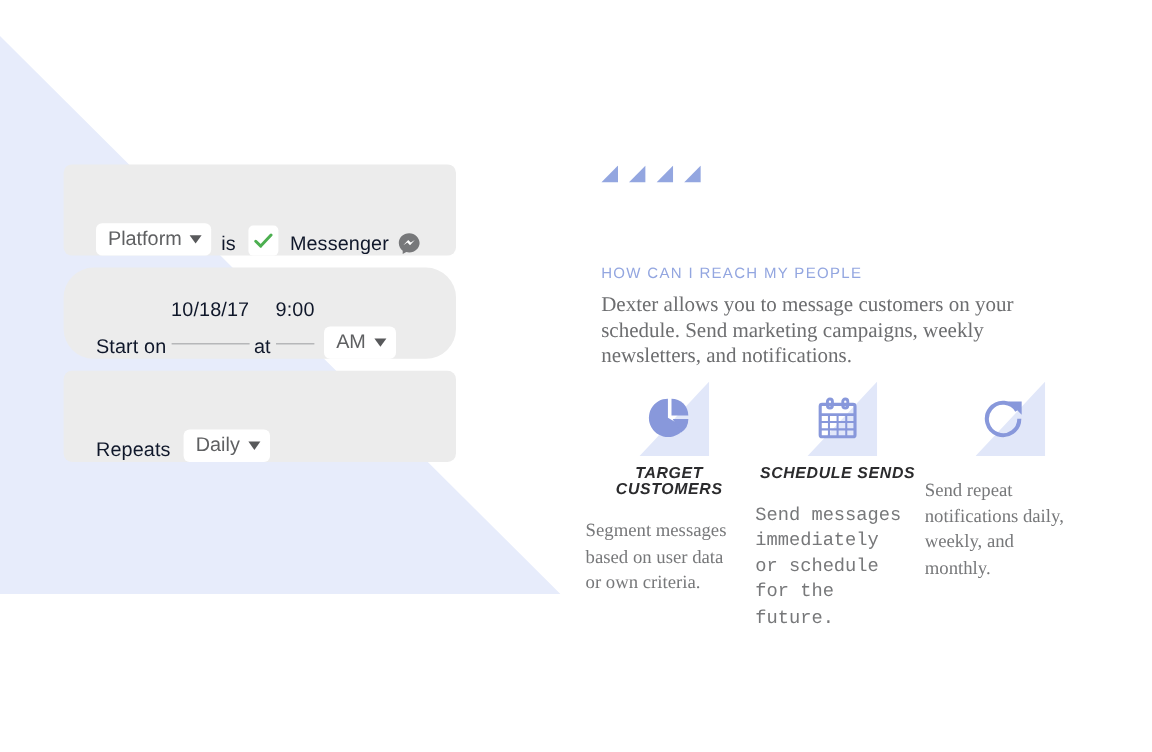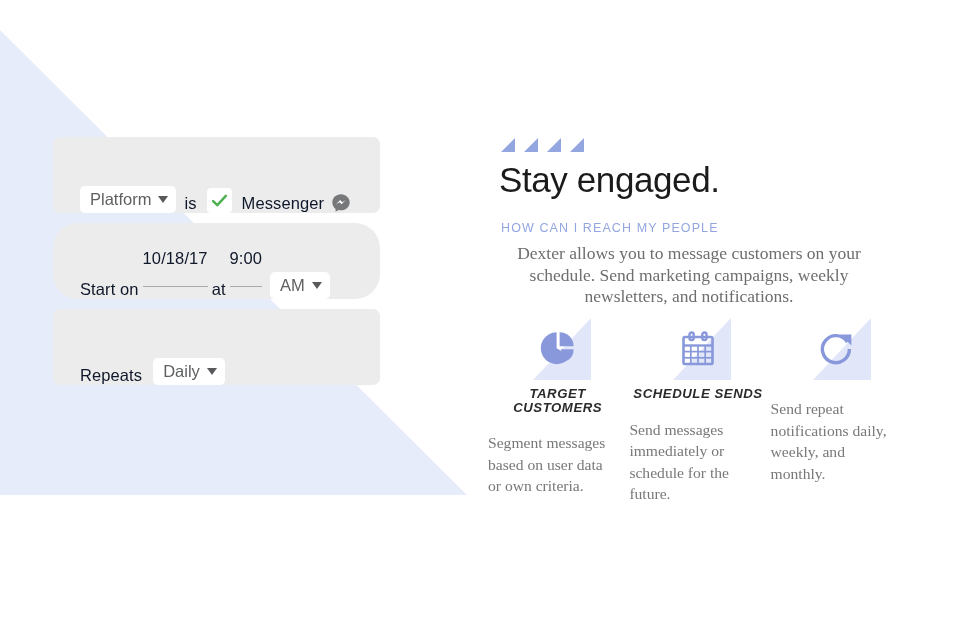--- a/index.html
+++ b/index.html
@@ -135,21 +135,20 @@
   #lede {
     position: absolute;
     top: 243px;
     left: 0;
     width: 376px;
     margin: 0;
     font-family: "Liberation Serif", serif;
     font-size: 17.5px;
     line-height: 21.5px;
     color: #6d6e70;
-    text-align: center;
   }
 
   
   #features {
     position: absolute;
     top: 318px;
     left: -13px;
     width: 420px;
     display: flex;
   }
@@ -192,21 +191,21 @@
   }
   .feature-body {
     margin: 18px 0 0 0;
     font-family: "Liberation Serif", serif;
     font-size: 15.6px;
     line-height: 21.5px;
     color: #77787a;
     text-align: left;
     padding-right: 14px;
   }
-  .feature:nth-child(2) .feature-body { padding-left: 2px; }
+  .feature:nth-child(2) .feature-body { padding-left: 2px; font-family: Liberation Mono, monospace; }
   .feature:nth-child(3) .feature-body { padding-left: 2px; }
 </style>
 </head>
 <body>
 
 <svg id="bg-triangle" viewBox="0 0 480 500" preserveAspectRatio="none" aria-hidden="true">
   <polygon points="0,30 0,495 467,495" fill="#e7ecfb"></polygon>
 </svg>
 
 <div id="left-panel">
@@ -264,21 +263,20 @@
       <polygon points="14,0 14,14 0,14" fill="#93a6e0"></polygon>
     </svg>
     <svg class="mini-tri" viewBox="0 0 14 14" aria-hidden="true">
       <polygon points="14,0 14,14 0,14" fill="#93a6e0"></polygon>
     </svg>
     <svg class="mini-tri" viewBox="0 0 14 14" aria-hidden="true">
       <polygon points="14,0 14,14 0,14" fill="#93a6e0"></polygon>
     </svg>
   </div>
 
-  <h1 id="headline">Stay engaged.</h1>
   <div id="eyebrow">HOW CAN I REACH MY PEOPLE</div>
   <p id="lede">Dexter allows you to message customers on your schedule. Send marketing campaigns, weekly newsletters, and notifications.</p>
 
   <div id="features">
 
     <div class="feature">
       <div class="feature-icon-wrap">
         <svg class="icon-bg" viewBox="0 0 66 62" preserveAspectRatio="none" aria-hidden="true">
           <polygon points="66,0 66,62 8,62" fill="#e1e7f9"></polygon>
         </svg>

